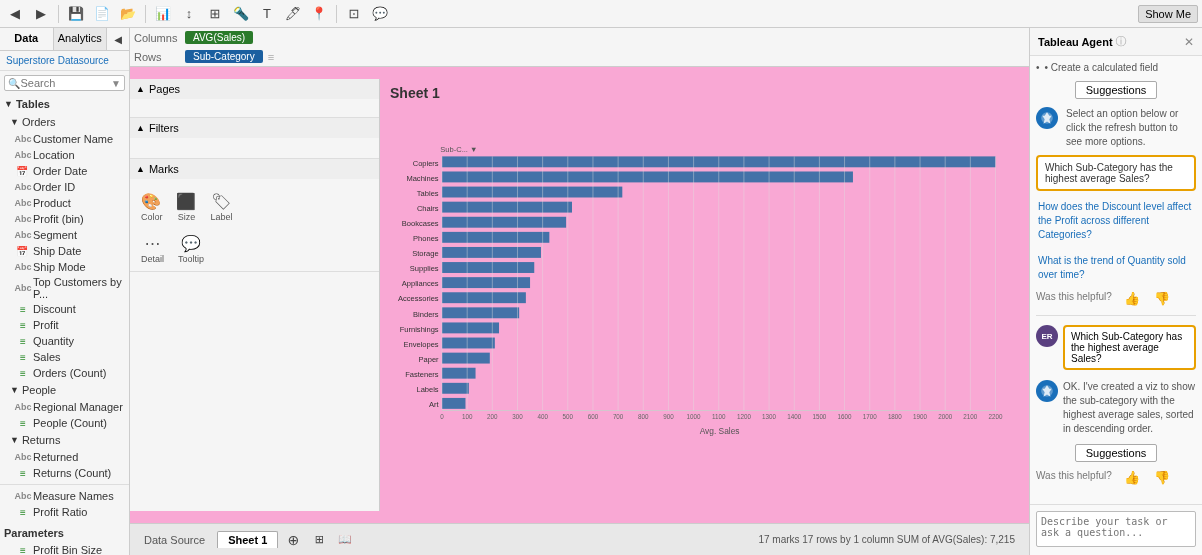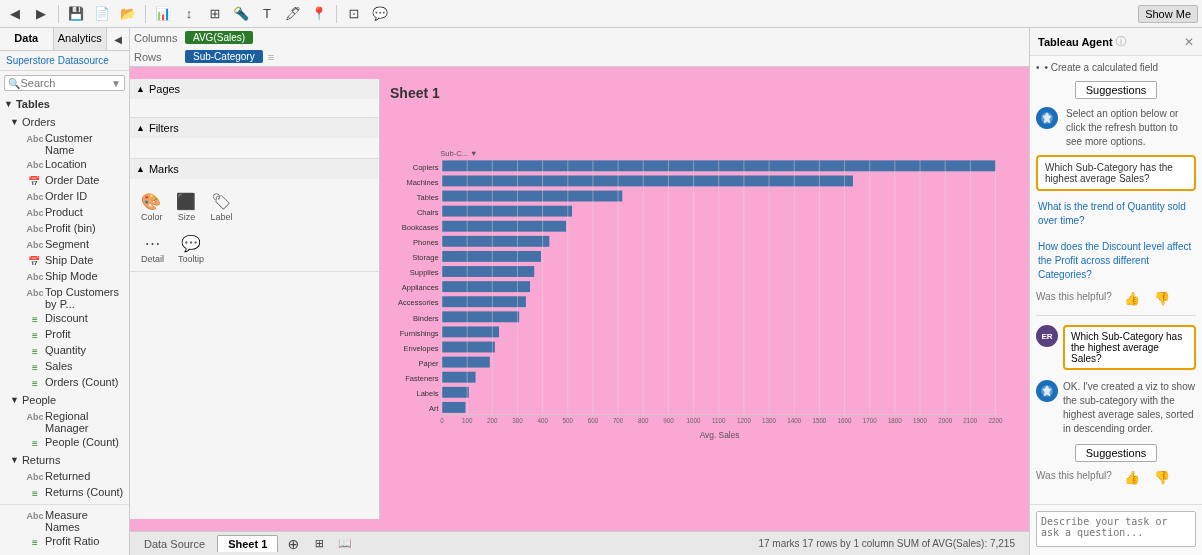--- a/index.html
+++ b/index.html
@@ -20,21 +20,21 @@
     .left-panel { width: 130px; background: #f5f5f5; border-right: 1px solid #ccc; display: flex; flex-direction: column; overflow: hidden; }
     .left-tabs { display: flex; border-bottom: 1px solid #ccc; }
     .left-tab { flex: 1; text-align: center; padding: 4px 2px; font-size: 11px; cursor: pointer; background: #e8e8e8; border-right: 1px solid #ccc; }
     .left-tab.active { background: #f5f5f5; font-weight: bold; }
     .datasource-label { font-size: 10px; color: #1a6fba; padding: 4px 6px; border-bottom: 1px solid #ddd; cursor: pointer; }
     .search-bar { display: flex; align-items: center; border: 1px solid #bbb; border-radius: 2px; margin: 4px 4px; background: white; padding: 1px 3px; }
     .search-bar input { border: none; outline: none; font-size: 11px; flex: 1; width: 0; }
     .left-panel-body { overflow-y: auto; flex: 1; }
     .section-header { display: flex; align-items: center; padding: 3px 4px; font-size: 11px; font-weight: bold; color: #333; cursor: pointer; }
     .section-header .arrow { margin-right: 3px; font-size: 9px; }
-    .field-item { display: flex; padding: 1px 4px 1px 28px; font-size: 11px; cursor: pointer; color: #333; }
+    .field-item { display: flex; align-items: center; padding: 1px 4px 1px 16px; font-size: 11px; cursor: pointer; color: #333; }
     .field-icon { width: 14px; height: 14px; margin-right: 3px; display: flex; align-items: center; justify-content: center; font-size: 10px; }
     .field-icon.blue { color: #1a6fba; }
     .field-icon.green { color: #2a8a2a; }
     .field-icon.abc { font-size: 9px; color: #888; font-weight: bold; }
     .params-header { padding: 3px 4px; font-size: 11px; font-weight: bold; color: #333; margin-top: 4px; }
 
     
     .center-area { flex: 1; display: flex; flex-direction: column; overflow: hidden; background: #f9a8d4; gap: 12px; }
 
     
@@ -60,21 +60,21 @@
     .chart-canvas { flex: 1; overflow: hidden; padding: 0 10px 10px; position: relative; }
 
     
     .marks-panel { padding: 4px 6px; }
     .marks-select { width: 100%; font-size: 10px; padding: 1px; border: 1px solid #aaa; background: white; }
     .marks-icons { display: flex; gap: 4px; margin-top: 6px; }
     .marks-icon-btn { display: flex; flex-direction: column; align-items: center; font-size: 9px; color: #555; cursor: pointer; padding: 2px 4px; border: 1px solid transparent; border-radius: 2px; }
     .marks-icon-sym { font-size: 16px; margin-bottom: 1px; }
 
     
-    .bottom-bar { height: 24px; background: #e8e8e8; border-top: 1px solid #ccc; display: flex; align-items: center; padding: 4px 6px; gap: 4px; }
+    .bottom-bar { height: 32px; background: #e8e8e8; border-top: 1px solid #ccc; display: flex; align-items: center; padding: 4px 6px; gap: 4px; }
     .bottom-tab { padding: 2px 10px; font-size: 11px; background: white; border: 1px solid #aaa; border-bottom: none; cursor: pointer; border-radius: 2px 2px 0 0; }
     .bottom-tab.active { background: white; font-weight: bold; }
     .bottom-data-src { padding: 2px 8px; font-size: 11px; cursor: pointer; color: #555; }
     .status-bar { padding: 0 8px; font-size: 10px; color: #555; margin-left: auto; }
 
     
     .right-panel { width: 173px; background: #f9f9f9; border-left: 1px solid #ccc; display: flex; flex-direction: column; overflow: hidden; }
     .right-panel-header { display: flex; align-items: center; justify-content: space-between; padding: 6px 8px; border-bottom: 1px solid #ddd; background: #f5f5f5; }
     .right-panel-body { flex: 1; overflow-y: auto; padding: 6px; display: flex; flex-direction: column; gap: 6px; }
     .agent-bullet { font-size: 10px; color: #555; padding-left: 10px; }
@@ -458,23 +458,23 @@
                   <circle cx="12" cy="12" r="10" fill="white" opacity="0.3"></circle>
                   <path d="M12 2L8 8H4l4 6-2 8 6-4 6 4-2-8 4-6h-4z" fill="white" opacity="0.8"></path>
                 </svg>
             </div>
             <span class="agent-text">Select an option below or click the refresh button to see more options.</span>
           </div>
         </div>
 
         <div class="agent-question-box">Which Sub-Category has the highest average Sales?</div>
 
+        <div class="agent-question-plain">How does the Discount level affect the Profit across different Categories?</div>
+
         <div class="agent-question-plain">What is the trend of Quantity sold over time?</div>
-
-        <div class="agent-question-plain">How does the Discount level affect the Profit across different Categories?</div>
 
         <div class="helpful-row">
           <span>Was this helpful?</span>
           <span class="helpful-btn">👍</span>
           <span class="helpful-btn">👎</span>
         </div>
 
         <div class="divider"></div>
 
         <div style="display:flex; align-items:flex-start; gap:5px;">

